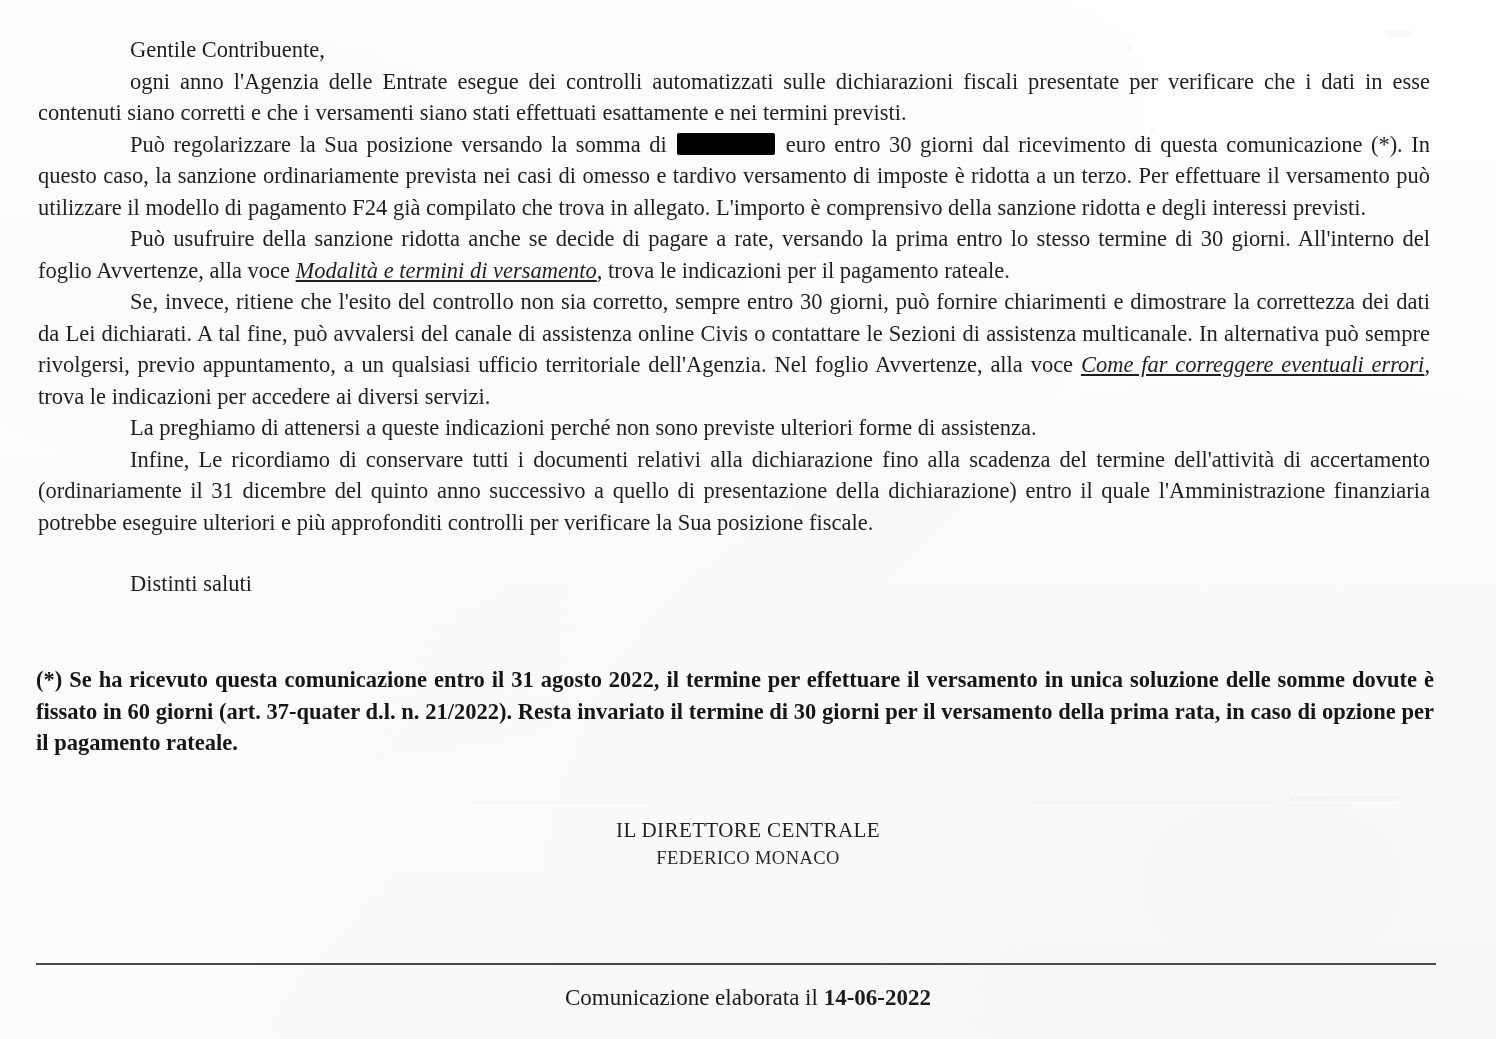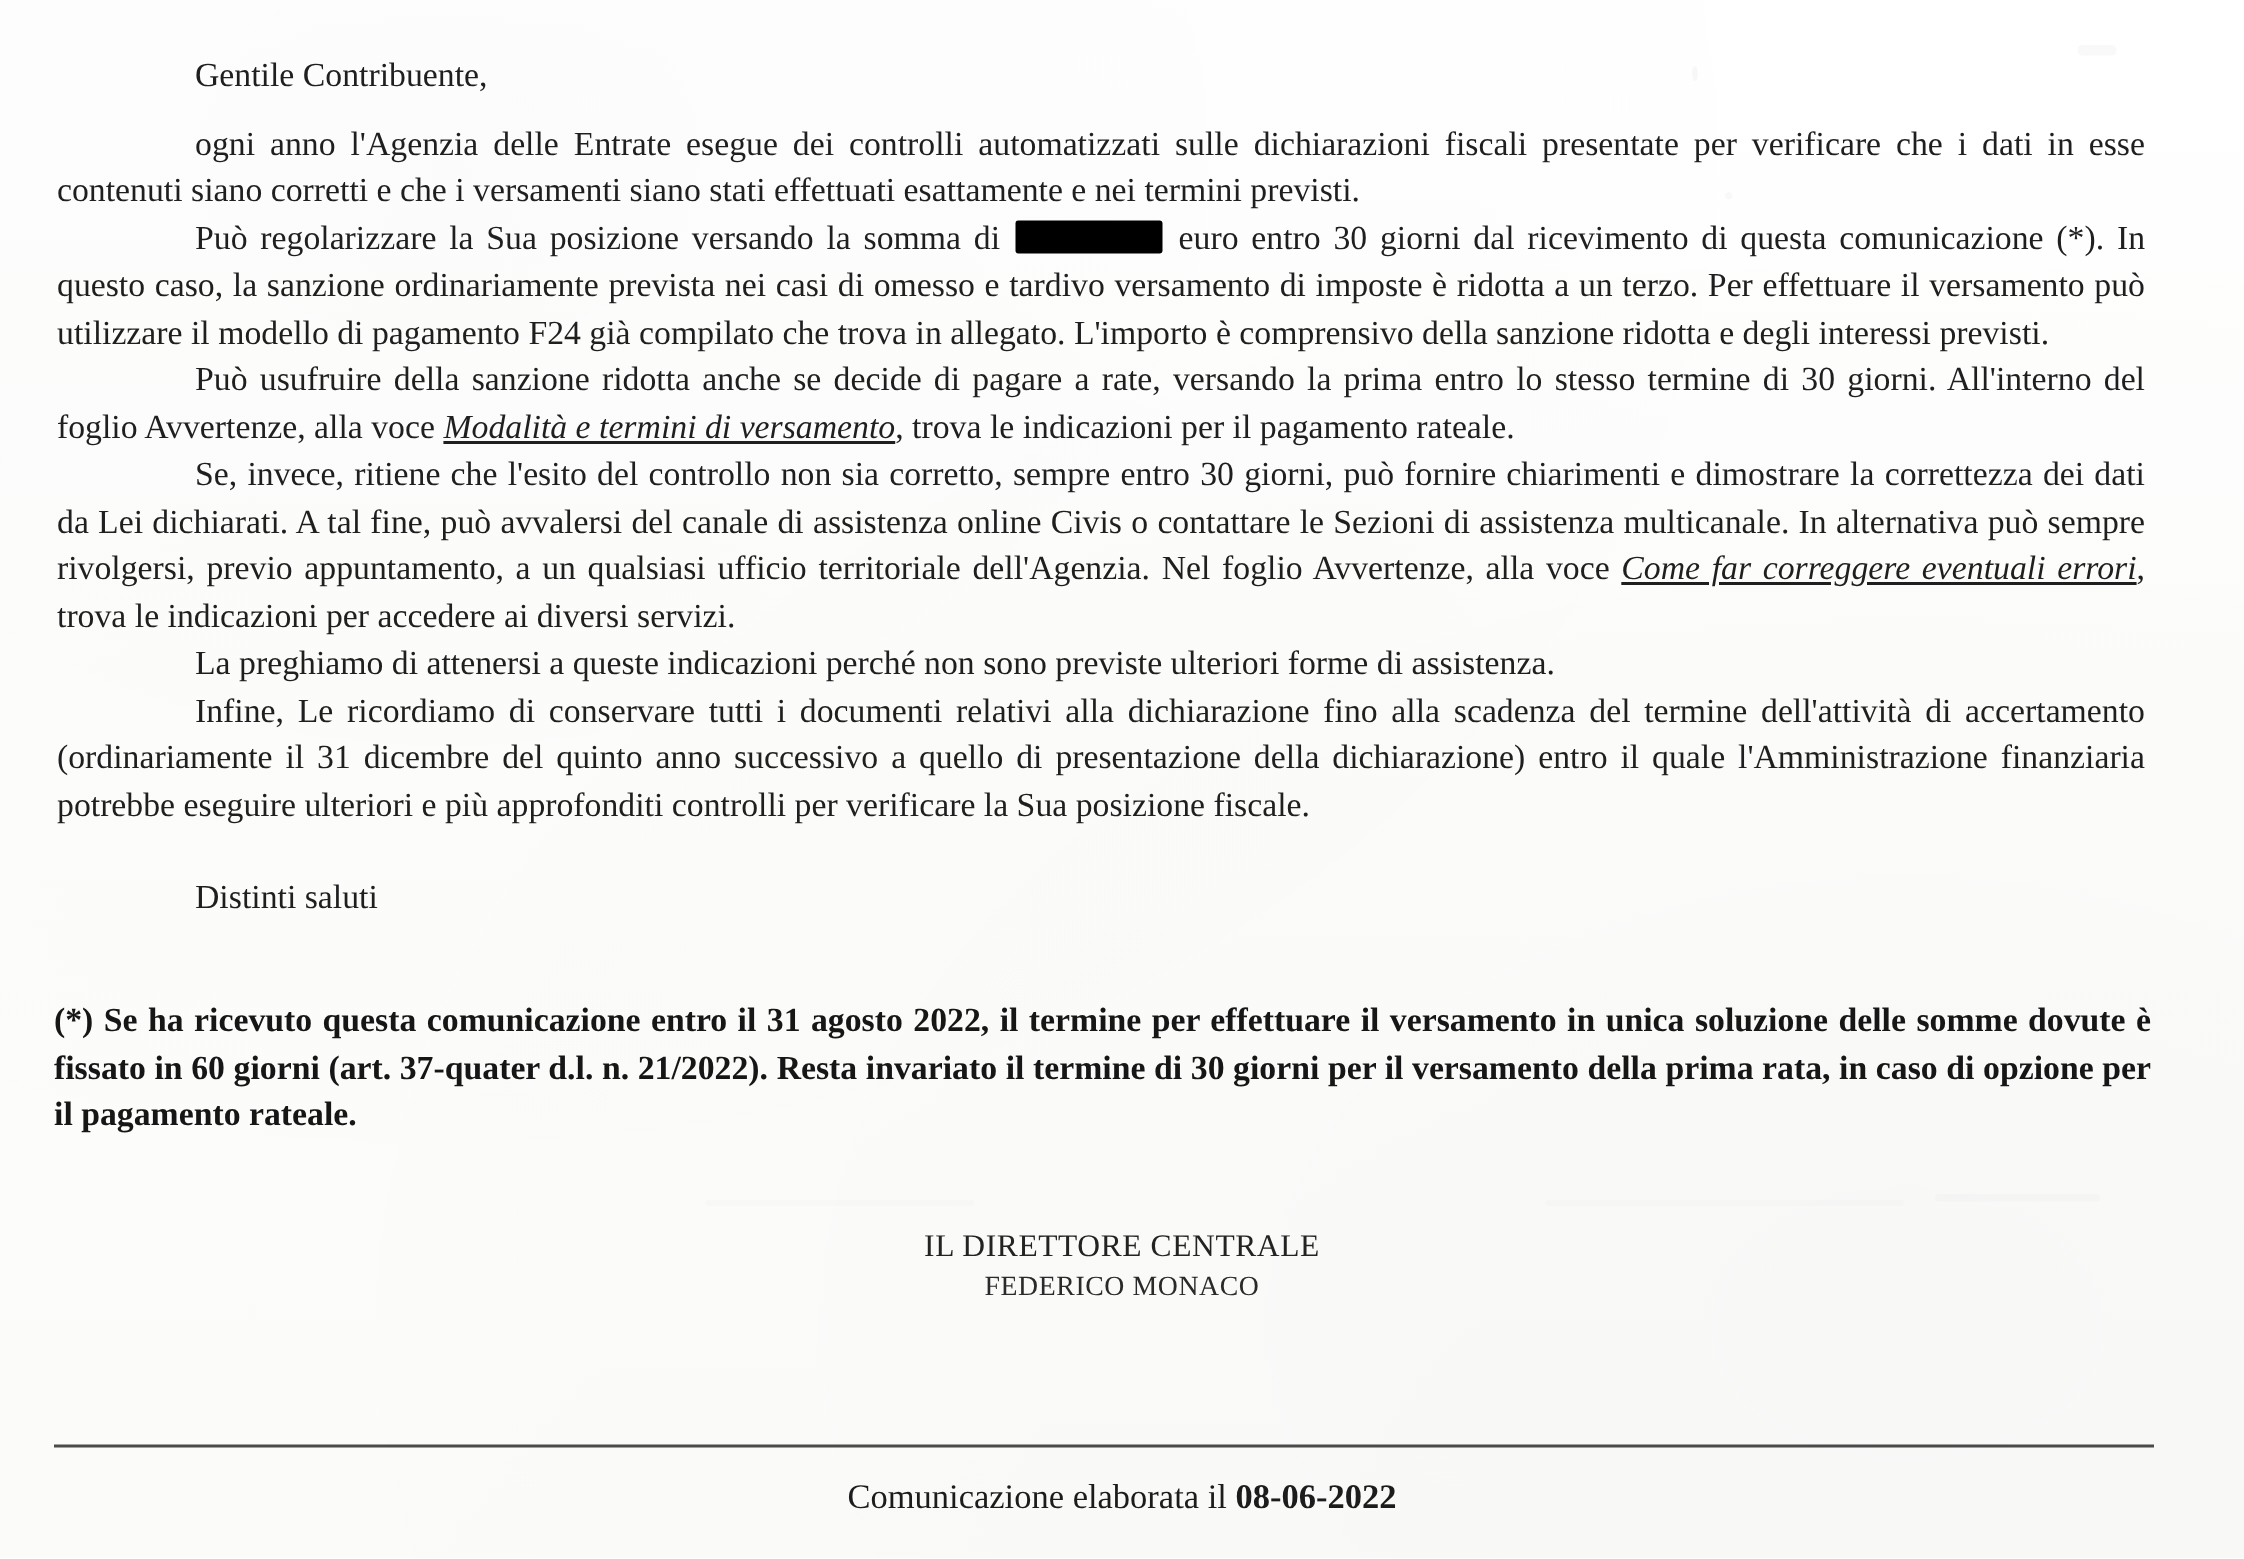--- a/index.html
+++ b/index.html
@@ -40,21 +40,20 @@
     text-align: justify;
     text-justify: inter-word;
     color: #1f1f1f;
   }
   .p {
     margin: 0 0 0 0;
     text-indent: 92px;
   }
   .salutation {
     text-indent: 92px;
-    margin-bottom: 14px;
   }
   .greeting-block {
     margin-top: 30px;
     text-indent: 92px;
   }
   strong.bold {
     font-weight: bold;
   }
   em.ital {
     font-style: italic;
@@ -169,21 +168,21 @@
   <div class="footnote">(*) Se ha ricevuto questa comunicazione entro il 31 agosto 2022, il termine per effettuare il versamento in unica soluzione delle somme dovute è fissato in 60 giorni (art. 37-quater d.l. n. 21/2022). Resta invariato il termine di 30 giorni per il versamento della prima rata, in caso di opzione per il pagamento rateale.</div>
 
   <div class="signature">
     <div class="sig-role">IL DIRETTORE CENTRALE</div>
     <div class="sig-name">FEDERICO MONACO</div>
   </div>
 
   <div class="rule"></div>
 
   <div class="footer">
-    <span>Comunicazione elaborata il </span><span class="date">08-06-2022</span>
+    <span>Comunicazione elaborata il </span><span class="date">14-06-2022</span>
   </div>
 
   <div class="speck" style="left:1385px; top:30px; width:26px; height:7px; border-radius:3px; opacity:.35;"></div>
   <div class="speck" style="left:1128px; top:44px; width:4px; height:10px; opacity:.4;"></div>
   <div class="speck" style="left:1150px; top:128px; width:5px; height:5px; opacity:.35;"></div>
   <div class="speck" style="left:470px; top:800px; width:180px; height:4px; border-radius:2px; opacity:.18;"></div>
   <div class="speck" style="left:1030px; top:800px; width:240px; height:4px; border-radius:2px; opacity:.15;"></div>
   <div class="speck" style="left:1290px; top:796px; width:110px; height:5px; border-radius:2px; opacity:.2;"></div>
 </div>
 

